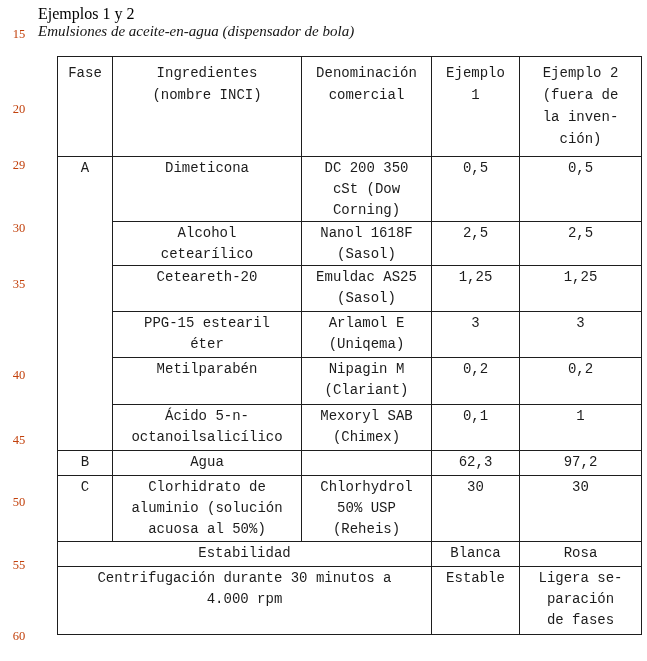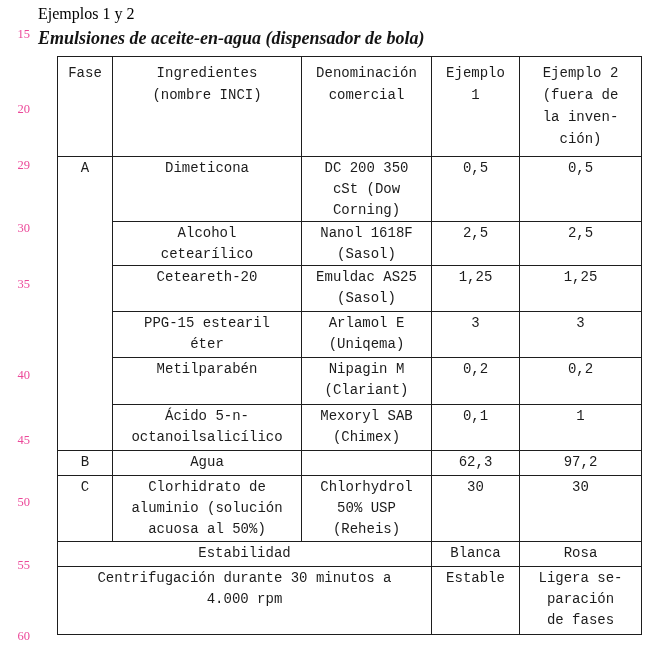--- a/index.html
+++ b/index.html
@@ -11,28 +11,28 @@
     position: relative;
     overflow: hidden;
   }
   .page { position: absolute; inset: 0; }
 
   .heading {
     position: absolute; left: 38px; top: 4px;
     font-size: 16px; line-height: 19px; color: #000000;
   }
   .subheading {
-    position: absolute; left: 38px; top: 29px;
-    font-size: 18px; line-height: 19px; font-style: italic; color: #141414; font-weight: bold;
+    position: absolute; left: 38px; top: 22px;
+    font-size: 15px; line-height: 19px; font-style: italic; color: #141414;
   }
 
   .margin-num {
     position: absolute; left: 8px; width: 22px;
-    text-align: right;
-    font-size: 12.5px; line-height: 14px; color: #ec4899;
+    text-align: center;
+    font-size: 12.5px; line-height: 14px; color: #c2410c;
   }
 
   .tbl {
     position: absolute; left: 57px; top: 56px;
     border-collapse: collapse; table-layout: fixed;
   }
   .tbl th, .tbl td {
     border: 1.5px solid #1e1e1e;
     font-family: "Liberation Mono", monospace;
     font-size: 14px; line-height: 21px;

